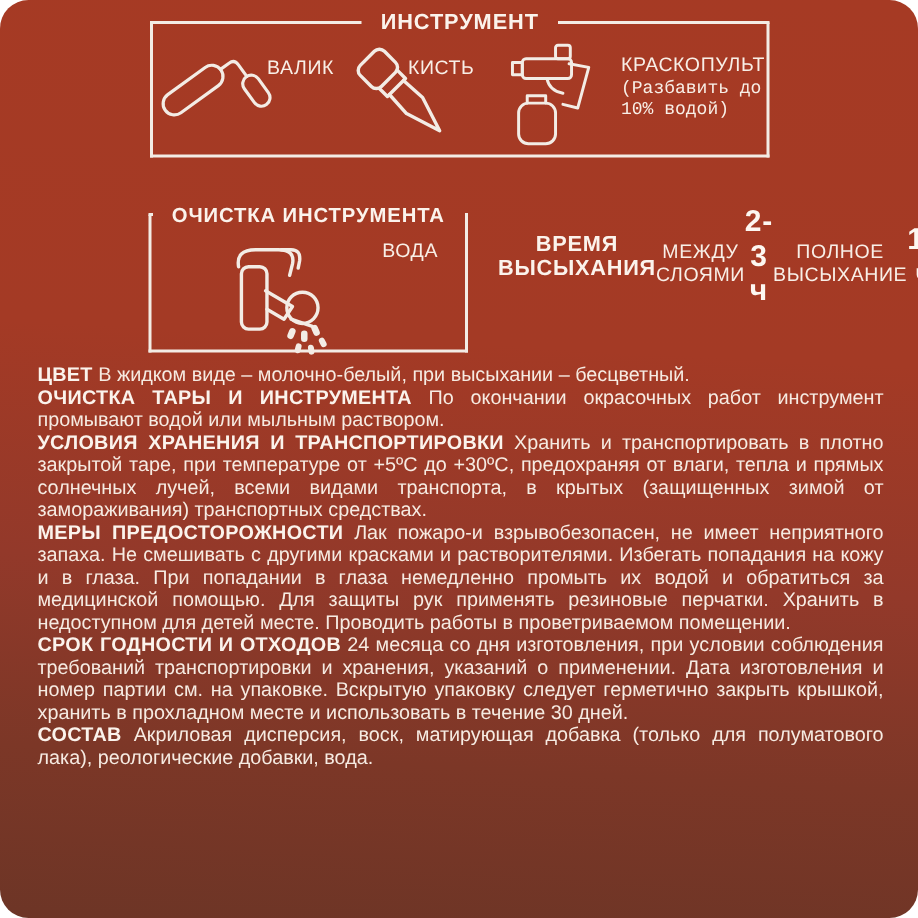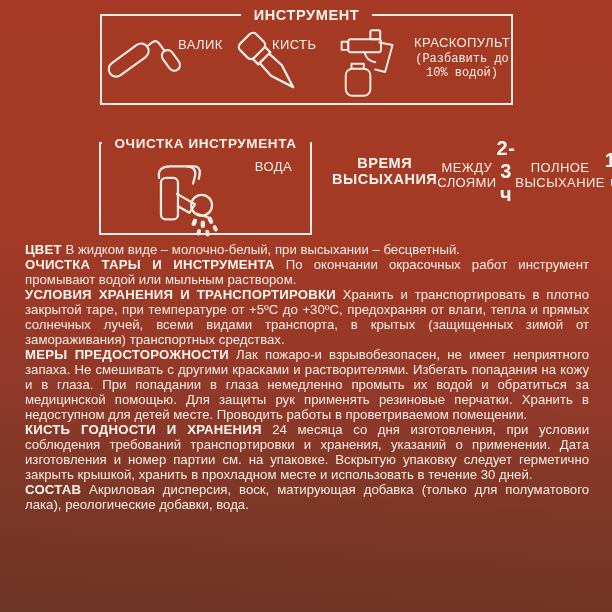--- a/index.html
+++ b/index.html
@@ -5,20 +5,21 @@
   html,body{margin:0;padding:0;}
   body{
     width:612px;height:612px;
     font-family:"Liberation Sans","DejaVu Sans",sans-serif;
     overflow:hidden;
   }
   .page{
     position:relative;width:612px;height:612px;
     background:linear-gradient(183deg,#a63a24 0%,#a43a25 38%,#93392a 62%,#7c3727 82%,#6d3526 100%);
     color:#f6ebe2;
+    border-radius:19px;
   }
   svg{overflow:visible;display:block;}
   .lineart{stroke:#f3ece5;fill:none;stroke-width:2.4;stroke-linecap:round;stroke-linejoin:round;}
   .dropfill{fill:#f3ece5;stroke:none;}
 
   
   .obox{position:absolute;border:2px solid #f3ece5;border-top:none;}
   .obox .legend{
     position:absolute;left:-2px;right:-2px;top:-10px;
     display:flex;align-items:center;height:20px;
@@ -88,21 +89,21 @@
           <rect x="10" y="14" width="40" height="16" rx="3"></rect>
           <rect x="37" y="3" width="12" height="11" rx="2"></rect>
           <path d="M2 17 h8 v10 H2 z"></path>
           <path d="M48 18 l16 3 -9 33 -12 -3"></path>
           <path d="M30 30 q2 10 13 12"></path>
           <rect x="7" y="50" width="30" height="33" rx="8"></rect>
           <path d="M14 50 v-6 h15 v6"></path>
         </g>
       </svg>
     </div>
-    <div class="abs" style="left:312px;top:20px;width:96px;text-align:center;">
+    <div class="abs" style="left:312px;top:20px;width:96px;">
       <div class="tool-label">КРАСКОПУЛЬТ</div>
       <div class="tool-note">(Разбавить до 10% водой)</div>
     </div>
   </div>
 
   <div class="obox clean-box">
     <div class="legend">
       <span class="legend-text" style="font-size:13.5px;">ОЧИСТКА ИНСТРУМЕНТА</span>
     </div>
     <div class="abs" style="left:48px;top:14px;">
@@ -134,17 +135,17 @@
     <div class="d-value">2-3 ч</div>
     <div class="d-label">ПОЛНОЕ ВЫСЫХАНИЕ</div>
     <div class="d-value">12 ч</div>
   </div>
 
   <div class="sections">
     <p><b>ЦВЕТ</b> <span>В жидком виде – молочно-белый, при высыхании – бесцветный.</span></p>
     <p><b>ОЧИСТКА ТАРЫ И ИНСТРУМЕНТА</b> <span>По окончании окрасочных работ инструмент промывают водой или мыльным раствором.</span></p>
     <p><b>УСЛОВИЯ ХРАНЕНИЯ И ТРАНСПОРТИРОВКИ</b> <span>Хранить и транспортировать в плотно закрытой таре, при температуре от +5ºС до +30ºС, предохраняя от влаги, тепла и прямых солнечных лучей, всеми видами транспорта, в крытых (защищенных зимой от замораживания) транспортных средствах.</span></p>
     <p><b>МЕРЫ ПРЕДОСТОРОЖНОСТИ</b> <span>Лак пожаро-и взрывобезопасен, не имеет неприятного запаха. Не смешивать с другими красками и растворителями. Избегать попадания на кожу и в глаза. При попадании в глаза немедленно промыть их водой и обратиться за медицинской помощью. Для защиты рук применять резиновые перчатки. Хранить в недоступном для детей месте. Проводить работы в проветриваемом помещении.</span></p>
-    <p><b>КИСТЬ ГОДНОСТИ И ХРАНЕНИЯ</b> <span>24 месяца со дня изготовления, при условии соблюдения требований транспортировки и хранения, указаний о применении. Дата изготовления и номер партии см. на упаковке. Вскрытую упаковку следует герметично закрыть крышкой, хранить в прохладном месте и использовать в течение 30 дней.</span></p>
+    <p><b>СРОК ГОДНОСТИ И ОТХОДОВ</b> <span>24 месяца со дня изготовления, при условии соблюдения требований транспортировки и хранения, указаний о применении. Дата изготовления и номер партии см. на упаковке. Вскрытую упаковку следует герметично закрыть крышкой, хранить в прохладном месте и использовать в течение 30 дней.</span></p>
     <p><b>СОСТАВ</b> <span>Акриловая дисперсия, воск, матирующая добавка (только для полуматового лака), реологические добавки, вода.</span></p>
   </div>
 
 </div>
 
 </body></html>

